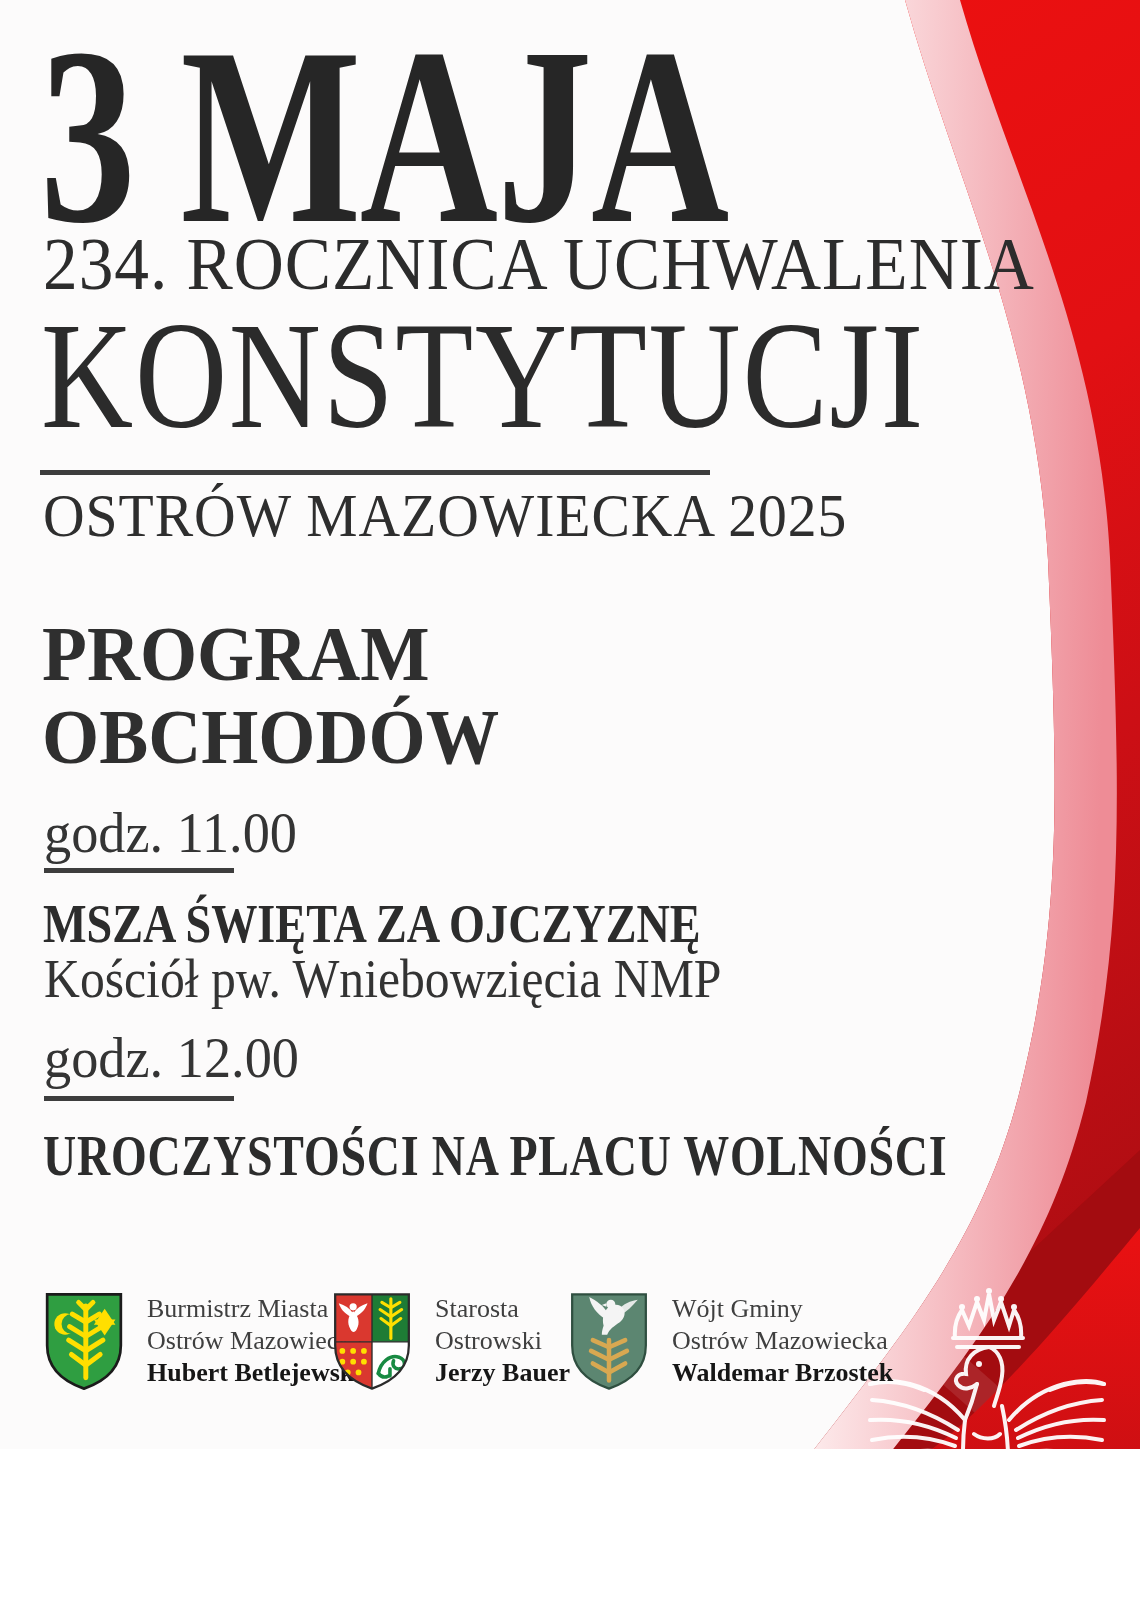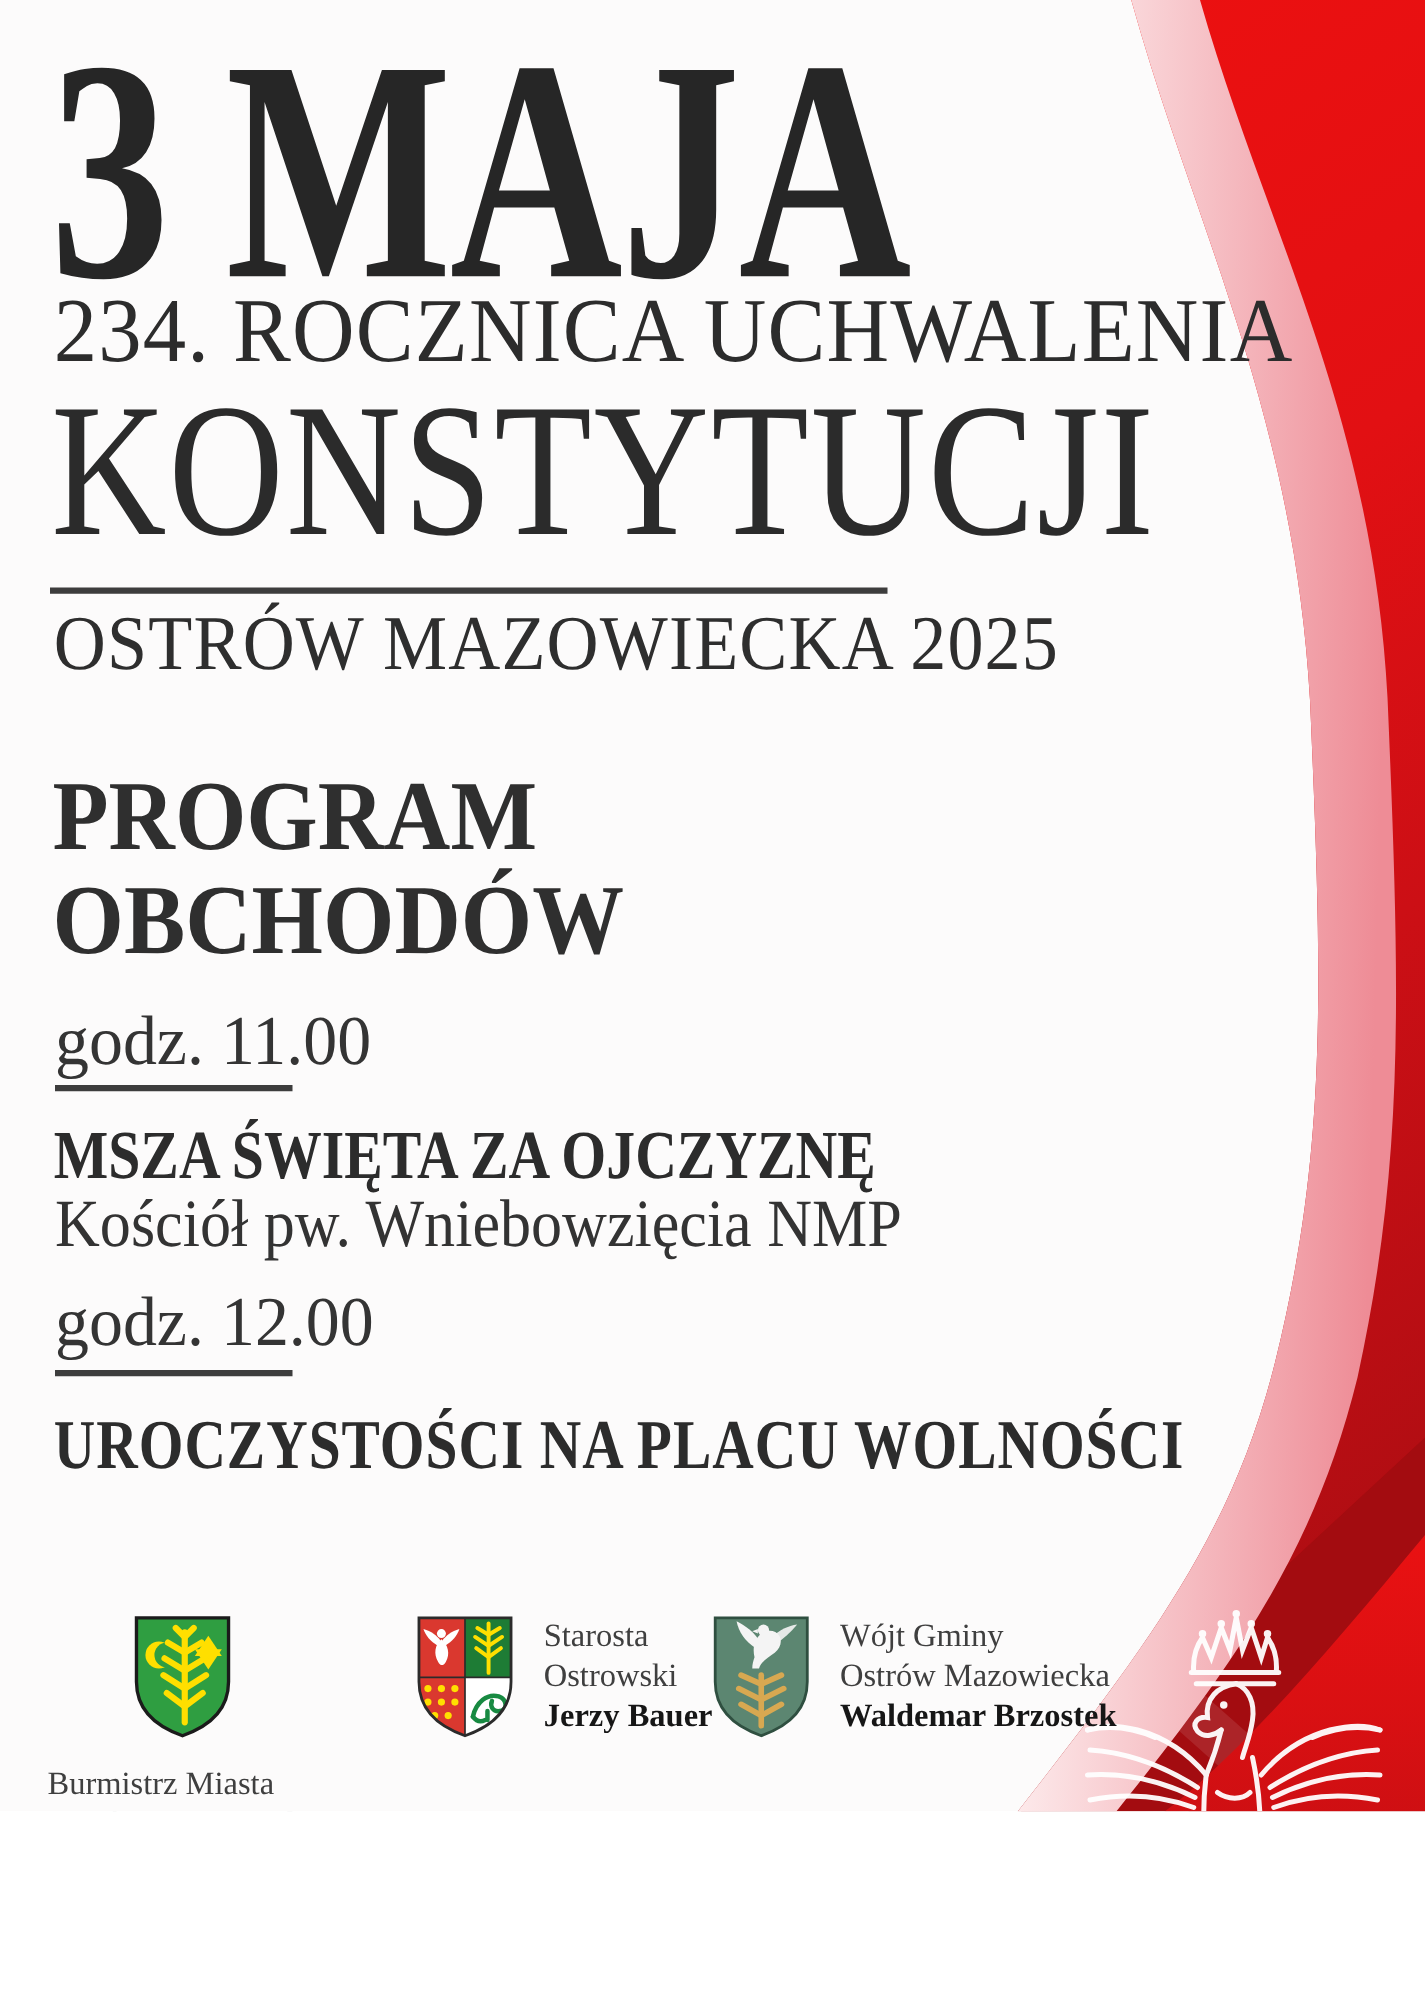--- a/index.html
+++ b/index.html
@@ -17,21 +17,21 @@
   .program{left:42px;top:612px;font-size:79px;line-height:83px;font-weight:700;color:#2f2f2f;transform:scaleX(0.93);}
   .time{left:44px;font-size:56px;line-height:1;color:#343434;transform:scaleX(0.97);}
   .time1{top:805px;} .time2{top:1030px;}
   .rule{position:absolute;z-index:2;left:44px;width:190px;height:5px;background:#3d3d3d;}
   .rule1{top:868px;} .rule2{top:1096px;}
   .ev-title{font-weight:700;color:#2c2c2c;font-size:55px;line-height:1;}
   .ev1t{left:43px;top:896px;transform:scaleX(0.84);}
   .ev1s{left:44px;top:952px;font-size:54px;line-height:1;color:#333;transform:scaleX(0.92);}
   .ev2t{left:43px;top:1128px;font-size:56px;transform:scaleX(0.82);letter-spacing:1px;}
   .official{position:absolute;z-index:2;display:flex;align-items:center;gap:17px;top:1288px;}
-  .o1{left:38px;flex-direction:column;} .o2{left:326px;} .o3{left:563px;}
+  .o1{left:38px;} .o2{left:326px;} .o3{left:563px;}
   .official .lines{font-size:26px;line-height:32px;color:#3f3f3f;white-space:nowrap;}
   .official .nm{font-weight:700;color:#161616;}
 </style>
 </head>
 <body>
 
 <div class="poster">
 
   <svg class="bg" width="1140" height="1613" viewBox="0 0 1140 1613" aria-hidden="true">
     <defs>

